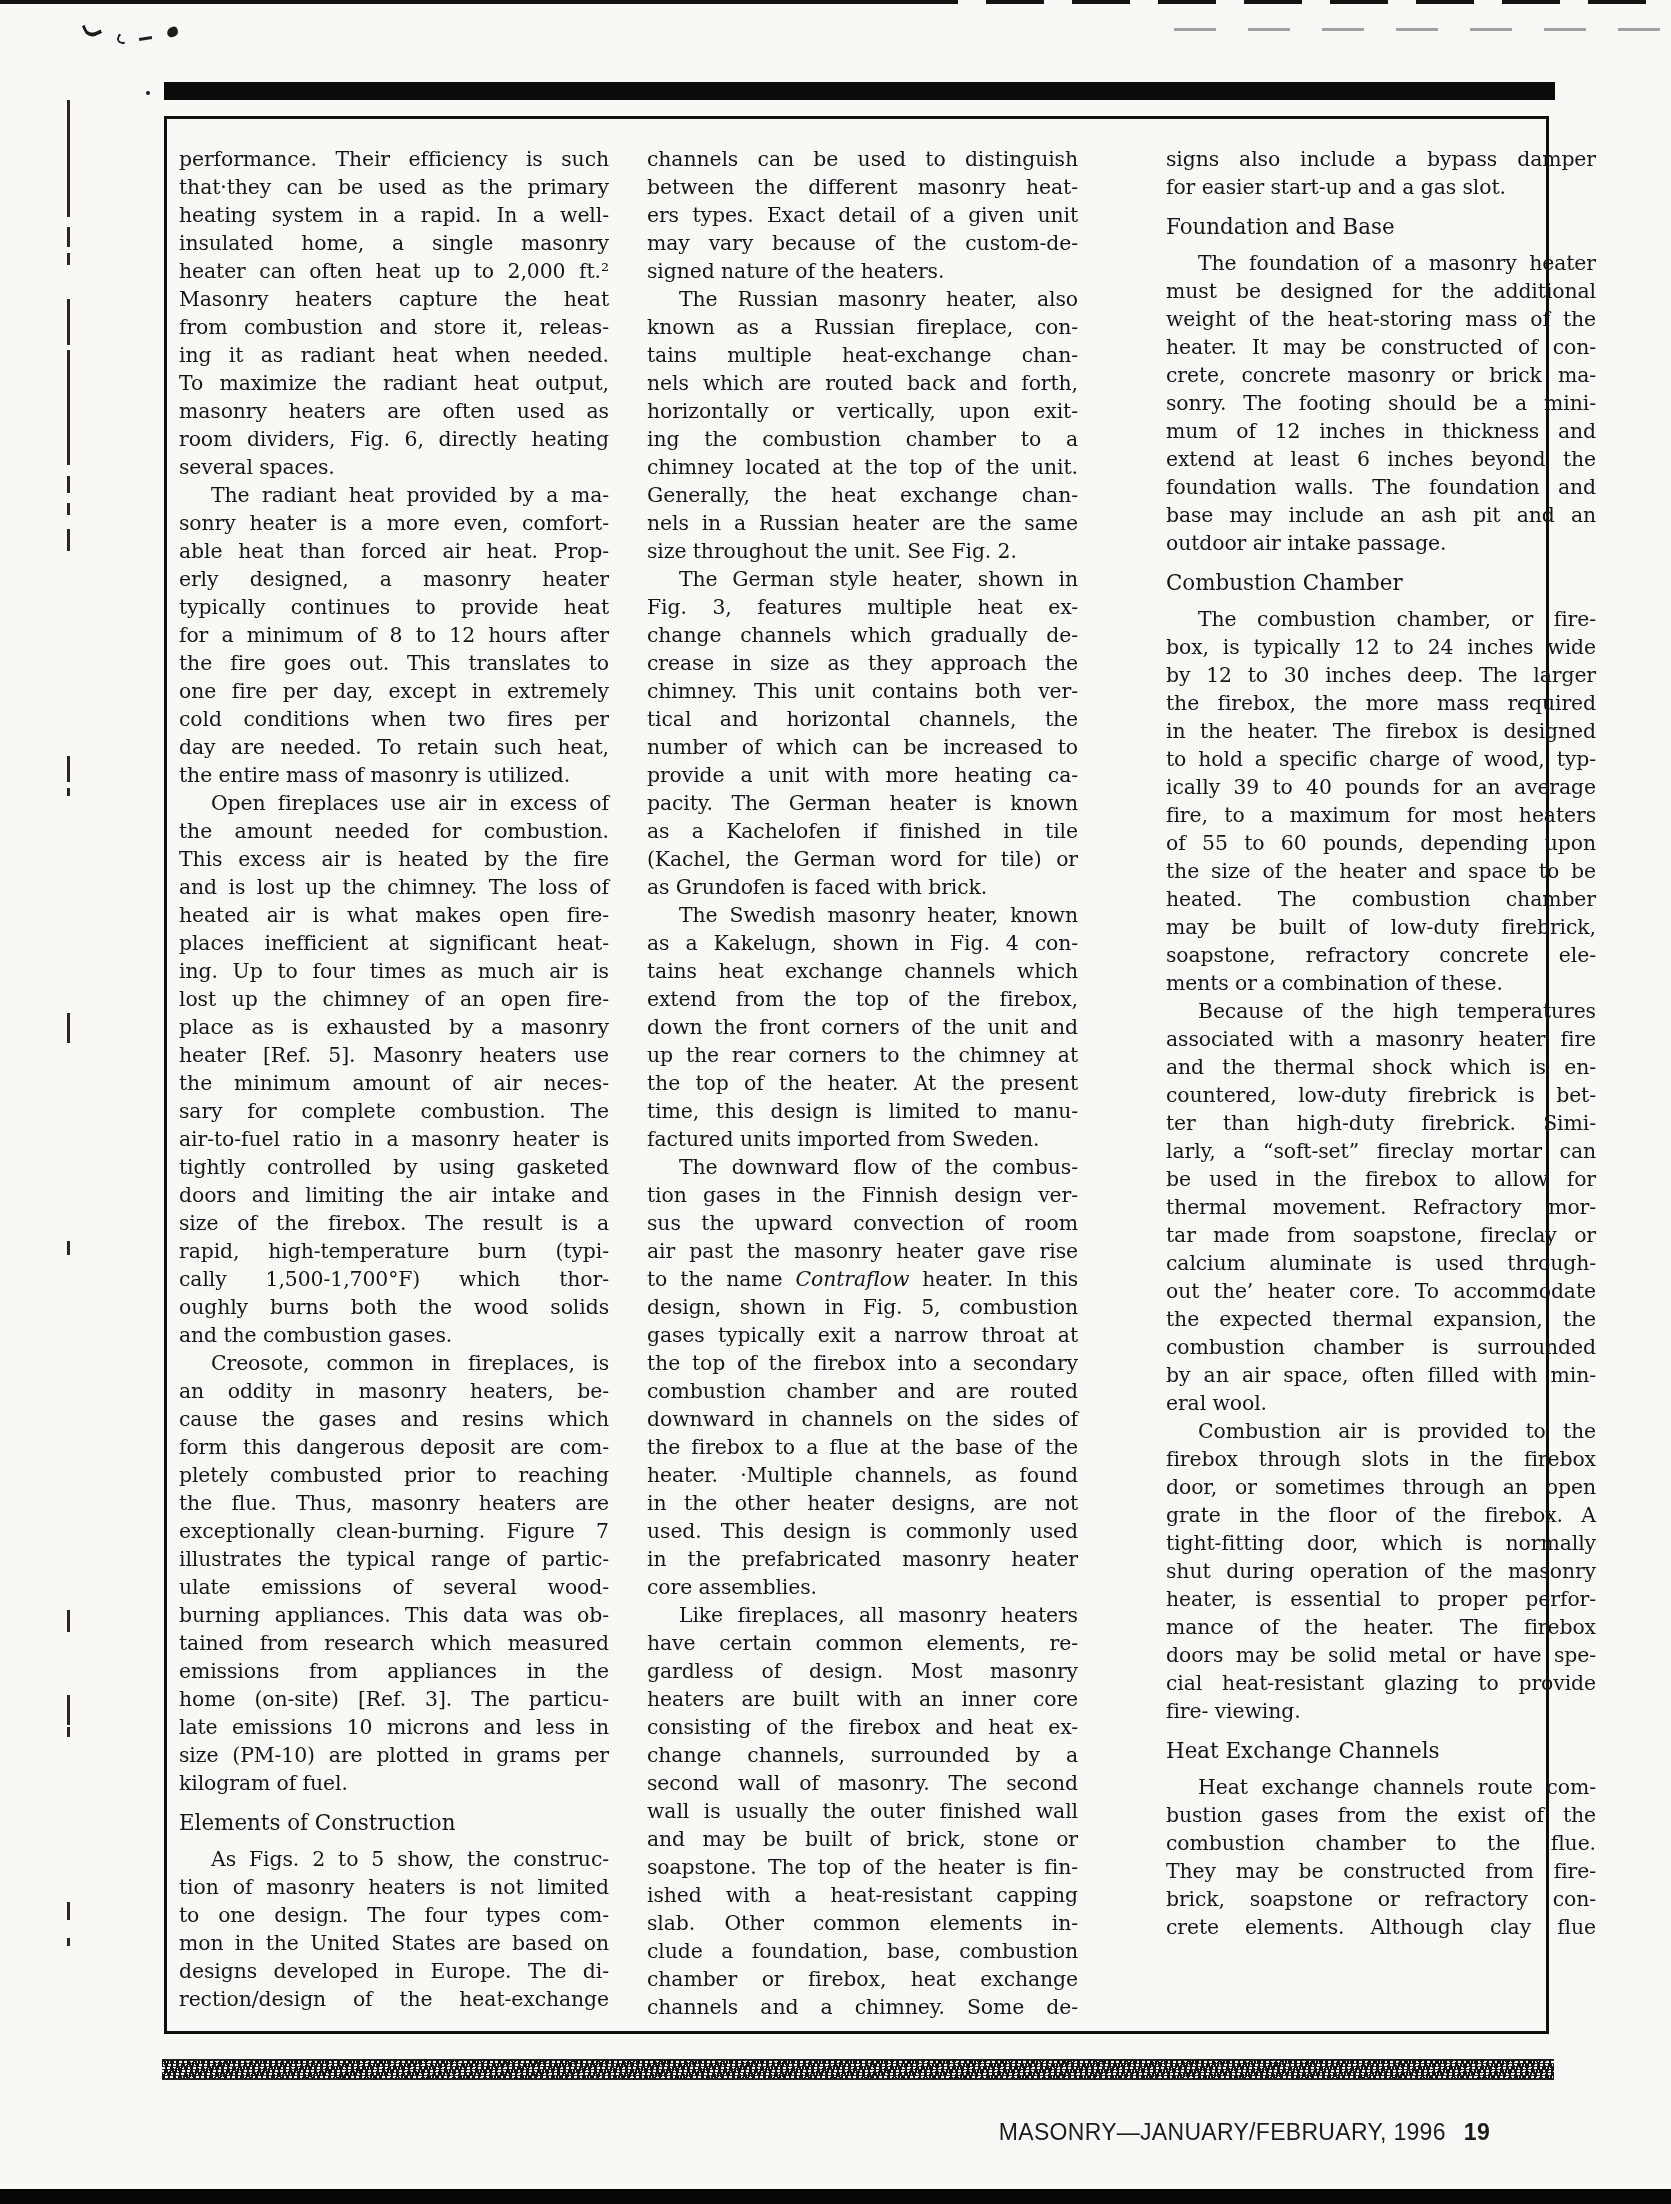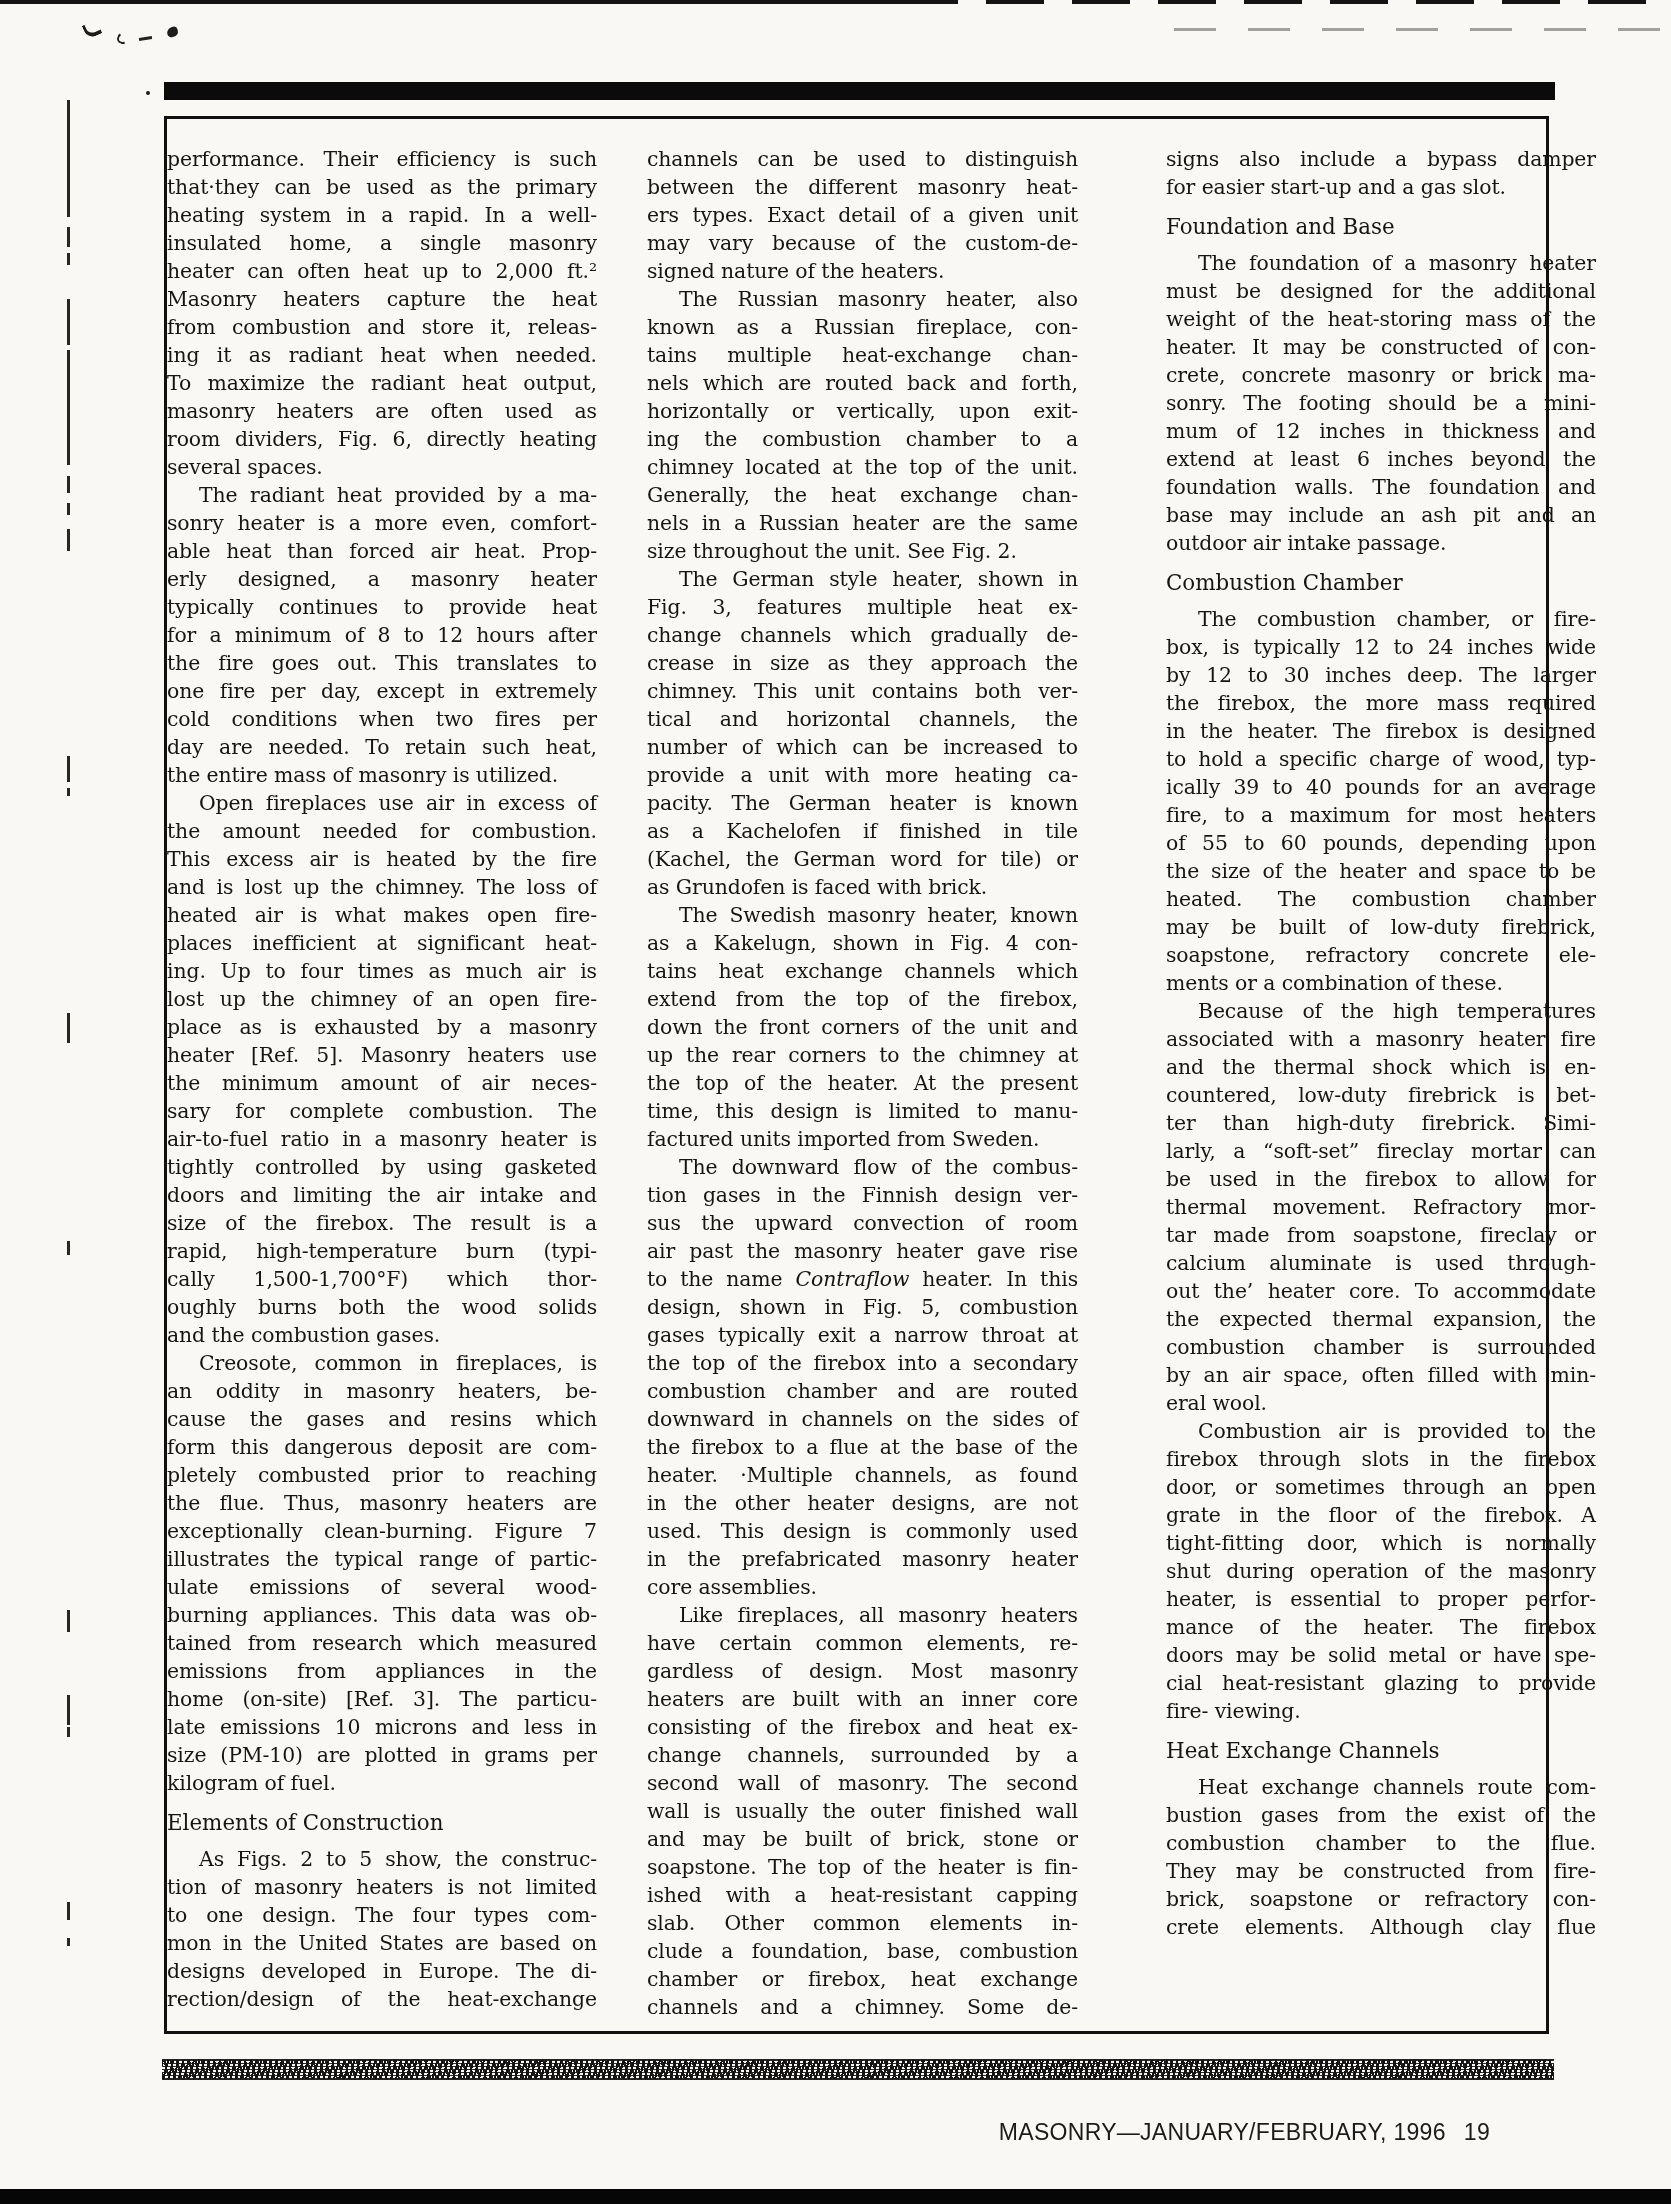--- a/index.html
+++ b/index.html
@@ -32,32 +32,32 @@
   .mark-b{position:absolute;left:117px;top:33px;width:7px;height:7px;
     border:2.5px solid #222;border-right-color:transparent;border-top-color:transparent;
     border-radius:50%;transform:rotate(18deg);}
   .mark-c{position:absolute;left:139px;top:37px;width:13px;height:0;
     border-top:3.5px solid #222;transform:rotate(-8deg);}
   .mark-d{position:absolute;left:167px;top:27px;width:11px;height:10px;background:#1d1d1d;
     border-radius:62% 38% 55% 45%;transform:rotate(-15deg);}
   .margin-seg{position:absolute;left:67px;width:3px;background:#2a2723;}
   
   .col{position:absolute;top:145px;width:430px;}
-  .col1{left:167px;}
+  .col1{left:179px;}
   .col2{left:647px;width:431px;}
   .col3{left:1166px;}
   .line{height:28px;line-height:28px;font-size:20.4px;letter-spacing:-0.1px;}
   .jl{text-align:justify;text-align-last:justify;}
   .ind{text-indent:32px;}
   .heading{font-weight:normal;font-size:21.4px;line-height:28px;margin:12px 0 8px 0;}
   
   .footer{position:absolute;top:2119px;right:182px;
     font-family:"Liberation Sans", sans-serif;font-size:23px;letter-spacing:0.3px;color:#1b1b1b;
     white-space:nowrap;}
-  .footer .pageno{font-weight:normal;margin-left:18px;}
+  .footer .pageno{font-weight:bold;margin-left:18px;}
 </style>
 </head>
 <body>
 
 <div class="top-rule-solid"></div>
 <div class="top-rule-dash"></div>
 <div class="top-dash-faint"></div>
 <div class="mark-a"></div>
 <div class="mark-b"></div>
 <div class="mark-c"></div>

